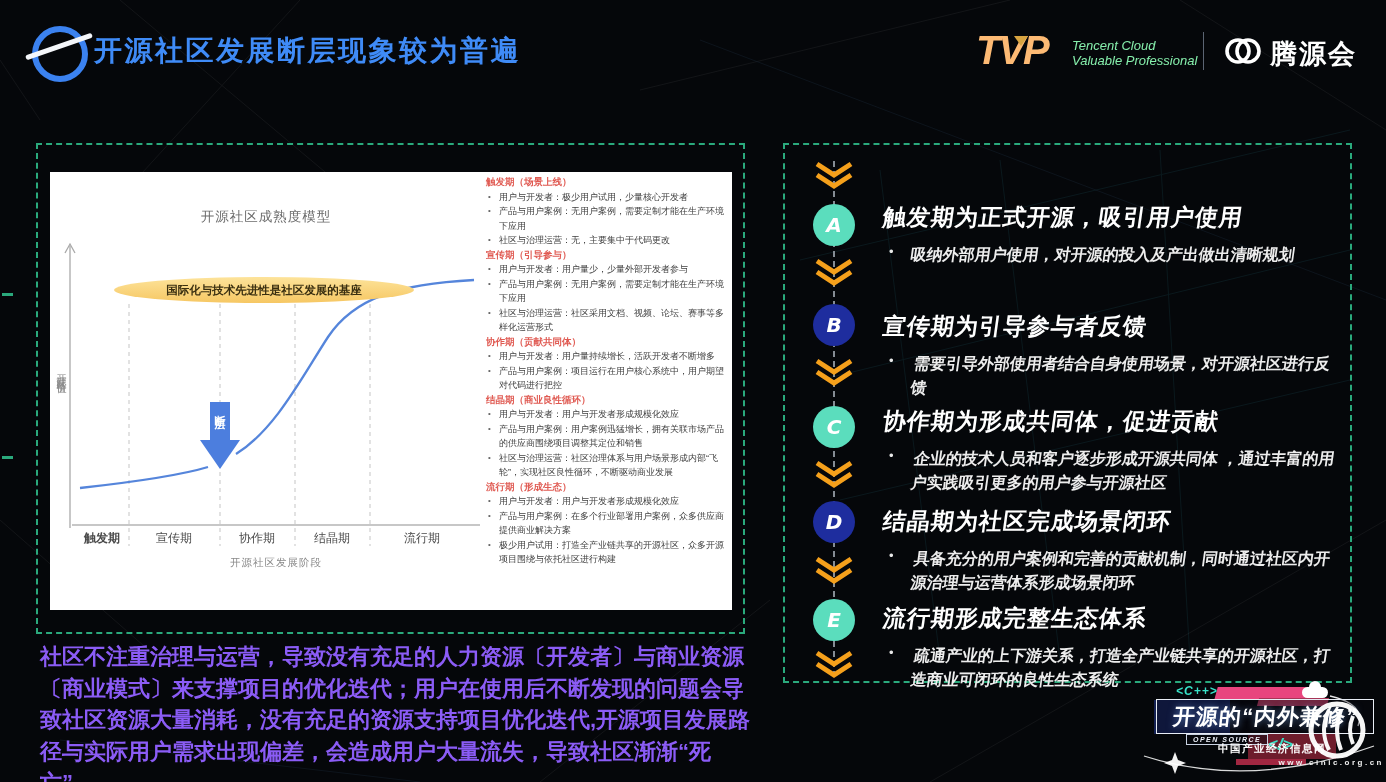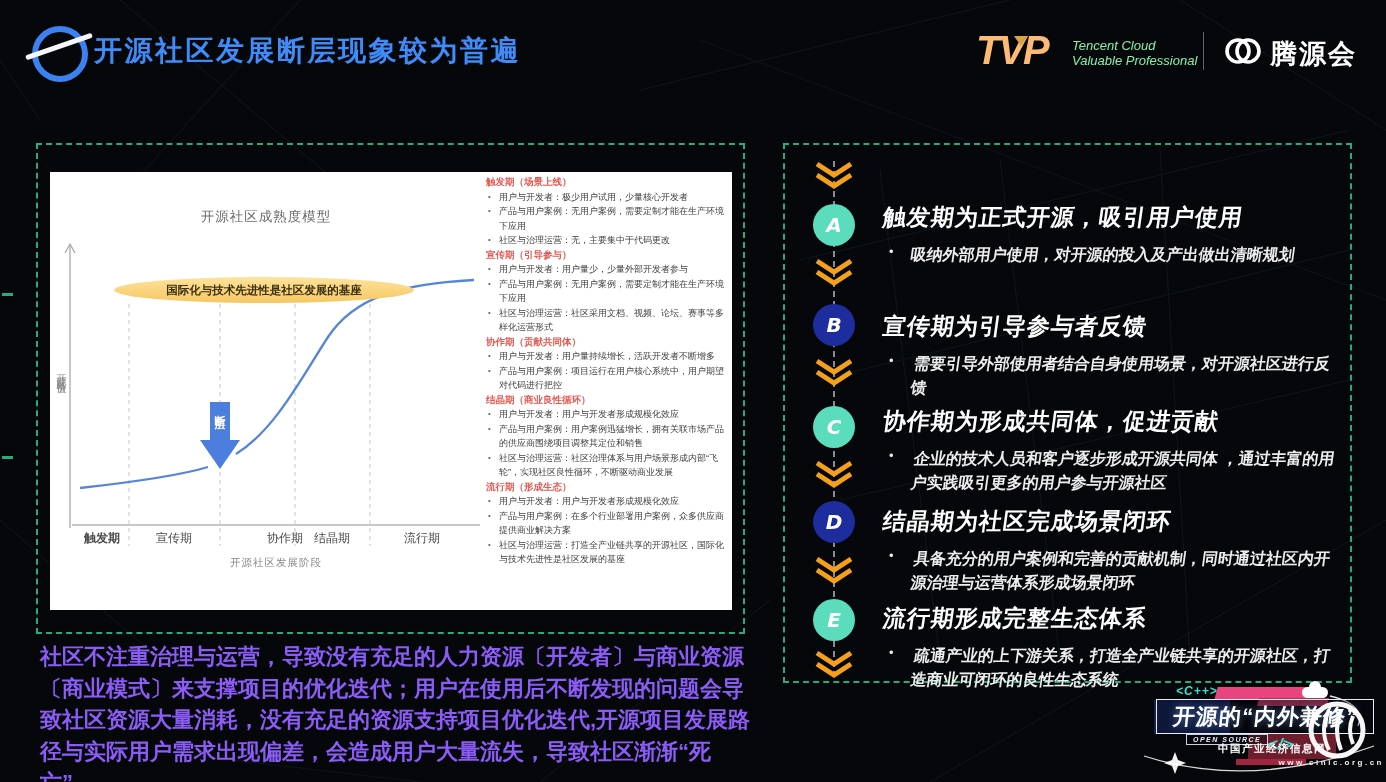--- a/index.html
+++ b/index.html
@@ -137,21 +137,21 @@
 
       <rect x="160" y="230" width="20" height="39" fill="#4c7ede"></rect>
       <polygon points="150,268 190,268 170,297" fill="#4c7ede"></polygon>
     </svg>
     <div class="chart-title">开源社区成熟度模型</div>
     <div class="banner">国际化与技术先进性是社区发展的基座</div>
     <div class="y-label">开源社区价值</div>
     <div class="x-label">开源社区发展阶段</div>
     <span class="stage-label" style="left:52px;font-weight:bold;">触发期</span>
     <span class="stage-label" style="left:124px;">宣传期</span>
-    <span class="stage-label" style="left:207px;margin-left:28px;">协作期</span>
+    <span class="stage-label" style="left:207px;">协作期</span>
     <span class="stage-label" style="left:282px;">结晶期</span>
     <span class="stage-label" style="left:372px;">流行期</span>
     <div class="fault-label">断层</div>
 
     <div class="notes">
       <h4>触发期（场景上线）</h4>
       <ul>
         <li>用户与开发者：极少用户试用，少量核心开发者</li>
         <li>产品与用户案例：无用户案例，需要定制才能在生产环境下应用</li>
         <li>社区与治理运营：无，主要集中于代码更改</li>
@@ -170,21 +170,21 @@
       <h4>结晶期（商业良性循环）</h4>
       <ul>
         <li>用户与开发者：用户与开发者形成规模化效应</li>
         <li>产品与用户案例：用户案例迅猛增长，拥有关联市场产品的供应商围绕项目调整其定位和销售</li>
         <li>社区与治理运营：社区治理体系与用户场景形成内部“飞轮”，实现社区良性循环，不断驱动商业发展</li>
       </ul>
       <h4>流行期（形成生态）</h4>
       <ul>
         <li>用户与开发者：用户与开发者形成规模化效应</li>
         <li>产品与用户案例：在多个行业部署用户案例，众多供应商提供商业解决方案</li>
-        <li>社区与治理运营：打造全产业链共享的开源社区，国际化与技术先进性是社区发展的基座</li>
+        <li>极少用户试用：打造全产业链共享的开源社区，众多开源项目围绕与依托社区进行构建</li>
       </ul>
     </div>
   </div>
 </div>
 
 <div class="abs panel-right">
   <div class="flow-line"></div>
 
   <svg class="chev" style="top:16px;" viewBox="0 0 40 28">
       <g fill="none" stroke="#f5a01b" stroke-width="5">

